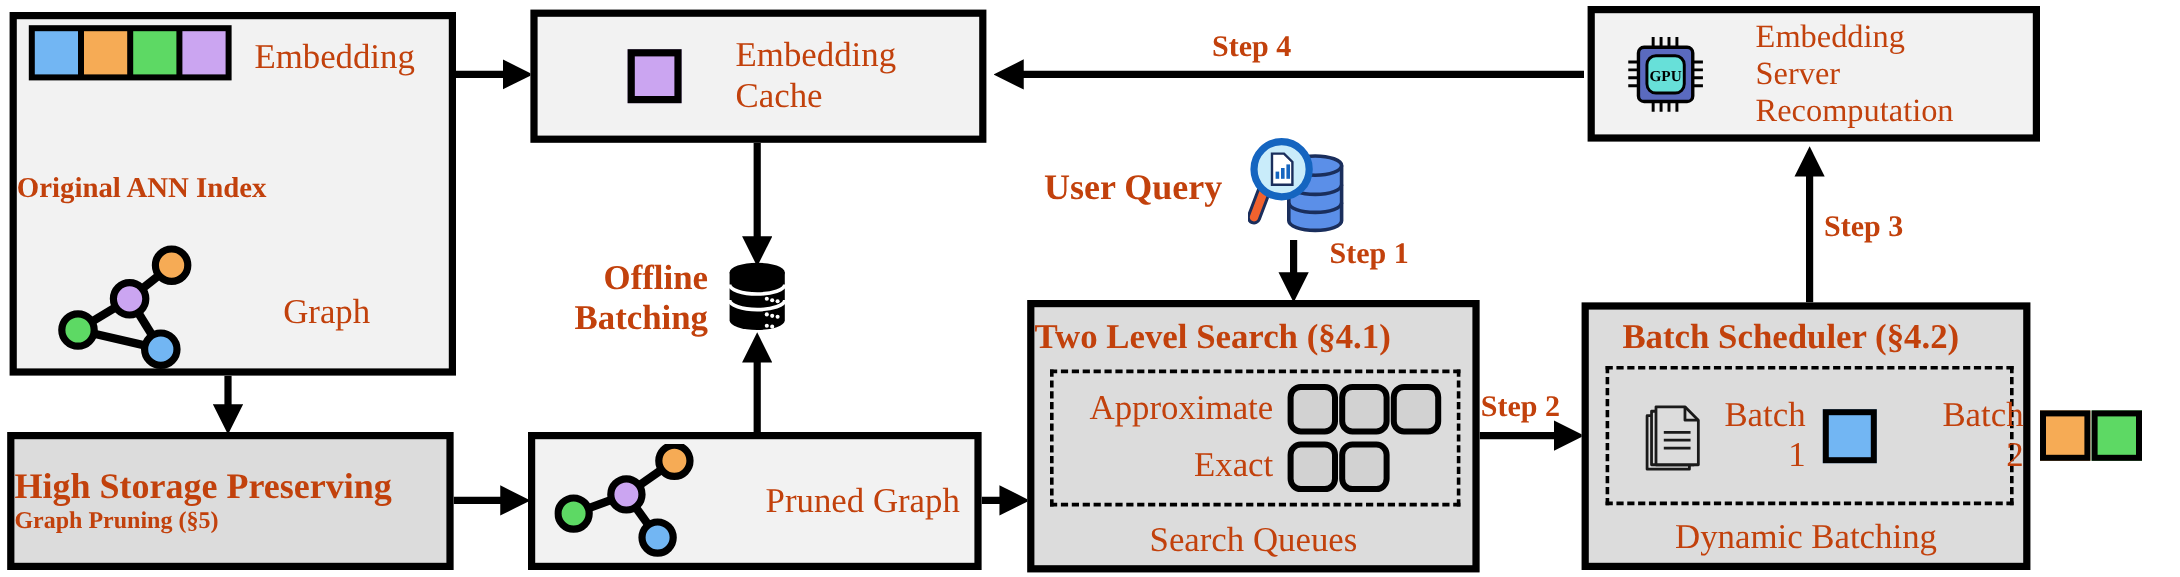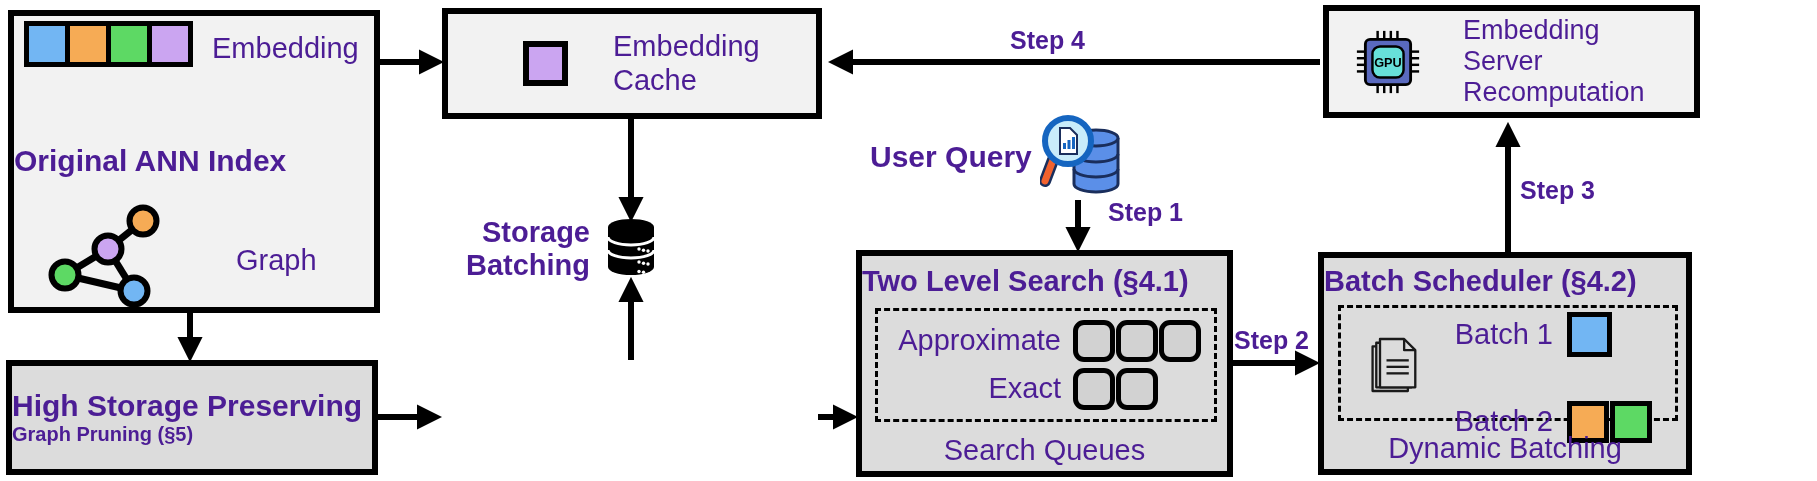--- a/index.html
+++ b/index.html
@@ -1,19 +1,19 @@
 <!DOCTYPE html>
 <html style="--c-blue: #72B6F3; --c-orange: #F6AB55; --c-green: #5DD964; --c-purple: #CBA5F1; --c-box-light: #F2F2F2; --c-box-gray: #DCDCDC; --c-queue-fill: #D2D2D2; --c-gpu-body: #5A6ABF; --c-gpu-core: #67E0D9; --c-db-blue: #5B8FE8; --c-db-outline: #1A2E5C; --c-lens-fill: #C9ECFA; --c-lens-rim: #1565C0; --c-handle-orange: #F2622E;"><head>
 <meta charset="utf-8">
 <style>
   * { margin:0; padding:0; box-sizing:border-box; }
   html,body { background:#ffffff; }
   .canvas {
     position:relative; width:1817px; height:481px; background:#fff;
-    font-family:Liberation Sans, sans-serif; color:#4c1d95; overflow:hidden;
+    font-family:Liberation Serif, serif; color:#c2410c; overflow:hidden;
   }
   svg.arrow-layer { position:absolute; left:0; top:0; width:1817px; height:481px; z-index:1; }
   .arrow { stroke:#000; stroke-width:6; fill:none; }
   .box { position:absolute; border:6px solid #000; z-index:2; }
   .light { background:var(--c-box-light); }
   .gray  { background:var(--c-box-gray); }
   .lbl   { font-size:29px; line-height:1.15; }
   .b     { font-weight:bold; }
   .abs   { position:absolute; }
   .ctr   { text-align:left; }
@@ -66,21 +66,21 @@
   </svg>
 
   <div class="box light" style="left:8px; top:10px; width:372px; height:303px;">
     <div class="emb-strip">
       <span class="emb-cell c-blue"></span>
       <span class="emb-cell c-orange"></span>
       <span class="emb-cell c-green"></span>
       <span class="emb-cell c-purple"></span>
     </div>
     <div class="abs lbl" style="left:198px; top:16px;">Embedding</div>
-    <div class="abs lbl b ctr" style="left:0; right:0; top:128px; font-size:30px;">Original ANN Index</div>
+    <div class="abs lbl b ctr" style="left:0; right:0; top:128px; font-size:24px;">Original ANN Index</div>
     <svg class="abs" style="left:30px; top:183px;" width="125" height="110" viewBox="0 0 125 110">
       <g stroke="#000" stroke-width="7">
         <line x1="64" y1="50" x2="99" y2="22"></line>
         <line x1="64" y1="50" x2="21" y2="76"></line>
         <line x1="64" y1="50" x2="90" y2="92"></line>
         <line x1="21" y1="76" x2="90" y2="92"></line>
       </g>
       <g stroke="#000" stroke-width="6">
         <circle cx="99" cy="22" r="13.5" fill="var(--c-orange)"></circle>
         <circle cx="21" cy="76" r="13.5" fill="var(--c-green)"></circle>
@@ -98,40 +98,56 @@
 
   <div class="box light hbox" style="left:442px; top:8px; width:380px; height:111px; padding-left:75px; gap:45px;">
     <span class="swatch c-purple" style="width:45px; height:45px;"></span>
     <div>
       <div class="lbl">Embedding</div>
       <div class="lbl">Cache</div>
     </div>
   </div>
 
   <div class="abs lbl b" style="left:460px; top:216px; width:130px; text-align:right; z-index:2;">
-    <div>Storage</div>
+    <div>Offline</div>
     <div>Batching</div>
   </div>
   <svg class="abs" style="left:606px; top:218px; z-index:2;" width="50" height="58" viewBox="0 0 50 58">
     <path d="M2,9 v40 a23,8 0 0 0 46,0 v-40" fill="#000"></path>
     <ellipse cx="25" cy="9" rx="23" ry="8" fill="#000"></ellipse>
     <path d="M2,19 a23,8 0 0 0 46,0" stroke="#fff" stroke-width="3" fill="none"></path>
     <path d="M2,32 a23,8 0 0 0 46,0" stroke="#fff" stroke-width="3" fill="none"></path>
     <g fill="#fff">
       <circle cx="33" cy="31" r="1.7"></circle>
         <circle cx="37.5" cy="32.2" r="1.7"></circle>
         <circle cx="42" cy="33" r="1.7"></circle>
       <circle cx="33" cy="44" r="1.7"></circle>
         <circle cx="37.5" cy="45.2" r="1.7"></circle>
         <circle cx="42" cy="46" r="1.7"></circle>
       <circle cx="33" cy="53.5" r="1.7"></circle>
         <circle cx="37.5" cy="54.2" r="1.7"></circle>
     </g>
   </svg>
 
+  <div class="box light" style="left:440px; top:360px; width:378px; height:115px;">
+    <svg class="abs" style="left:16px; top:4px;" width="120" height="96" viewBox="0 0 120 96">
+      <g stroke="#000" stroke-width="7">
+        <line x1="60" y1="42" x2="100" y2="14"></line>
+        <line x1="60" y1="42" x2="16" y2="58"></line>
+        <line x1="60" y1="42" x2="86" y2="78"></line>
+      </g>
+      <g stroke="#000" stroke-width="6">
+        <circle cx="100" cy="14" r="13" fill="var(--c-orange)"></circle>
+        <circle cx="16" cy="58" r="13" fill="var(--c-green)"></circle>
+        <circle cx="86" cy="78" r="13" fill="var(--c-blue)"></circle>
+        <circle cx="60" cy="42" r="13" fill="var(--c-purple)"></circle>
+      </g>
+    </svg>
+    <div class="abs lbl" style="left:192px; top:36px;">Pruned Graph</div>
+  </div>
 
   <div class="abs lbl b" style="left:870px; top:140px; font-size:30px; z-index:2;">User Query</div>
   <svg class="abs" style="left:1040px; top:112px; z-index:2;" width="82" height="88" viewBox="0 0 82 88">
     <g>
       <path d="M34,26 v46 a22,8 0 0 0 44,0 v-46" fill="var(--c-db-blue)" stroke="var(--c-db-outline)" stroke-width="3"></path>
       <path d="M34,42 a22,8 0 0 0 44,0" fill="none" stroke="var(--c-db-outline)" stroke-width="3"></path>
       <path d="M34,57 a22,8 0 0 0 44,0" fill="none" stroke="var(--c-db-outline)" stroke-width="3"></path>
       <ellipse cx="56" cy="26" rx="22" ry="8" fill="var(--c-db-blue)" stroke="var(--c-db-outline)" stroke-width="3"></ellipse>
     </g>
     <line x1="13" y1="48" x2="5" y2="69" stroke="var(--c-db-outline)" stroke-width="12" stroke-linecap="round"></line>
@@ -166,22 +182,22 @@
         <div class="qsquares">
           <span class="qsq"></span>
         <span class="qsq"></span>
           </div>
       </div>
     </div>
     <div class="caption lbl">Search Queues</div>
   </div>
 
   <div class="box gray" style="left:1318px; top:252px; width:374px; height:223px;">
-    <div class="lbl b ctr" style="margin-top:7px;">Batch Scheduler (§4.2)</div>
-    <div class="dashed" style="left:14px; top:47px; width:340px; height:116px; display:flex; flex-direction:column; justify-content:space-around; padding:4px 8px 4px 96px;gap:44px;">
+    <div class="lbl b ctr" style="margin-top:7px;padding-left:28px;">Batch Scheduler (§4.2)</div>
+    <div class="dashed" style="left:14px; top:47px; width:340px; height:116px; display:flex; flex-direction:row; justify-content:space-around; padding:4px 8px 4px 96px;">
       <svg class="abs" style="left:26px; top:24px;" width="52" height="66" viewBox="0 0 56 68">
         <g fill="var(--c-box-gray)" stroke="#1a1a1a" stroke-width="2.5" stroke-linejoin="round">
           <path d="M6,14 h26 l12,12 v36 h-38 z"></path>
           <path d="M10,10 h26 l12,12 v36 h-38 z"></path>
           <path d="M14,6 h26 l12,12 v40 h-38 z"></path>
           <path d="M40,6 v12 h12" fill="none"></path>
         </g>
         <g stroke="#1a1a1a" stroke-width="2.5">
           <line x1="21" y1="29" x2="45" y2="29"></line>
           <line x1="21" y1="36" x2="45" y2="36"></line>

